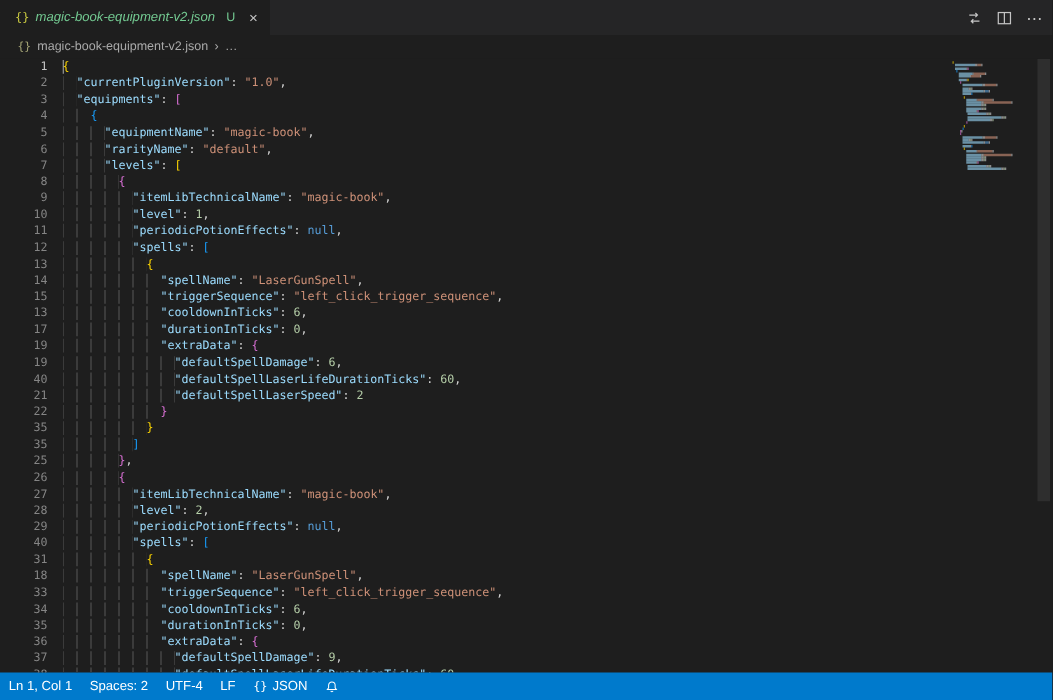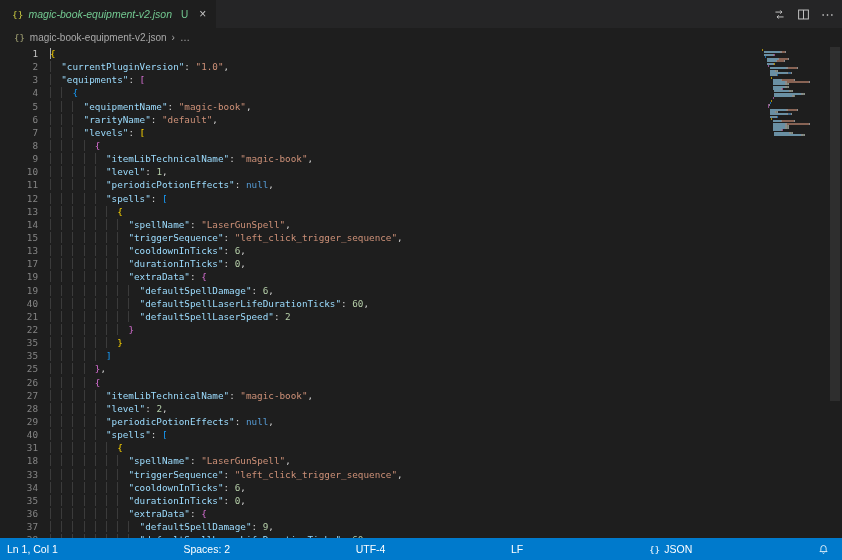--- a/index.html
+++ b/index.html
@@ -47,21 +47,21 @@
   .mini-row { height: 2.3px; font-size: 0; line-height: 0; white-space: nowrap; }
   .mini-seg { display: inline-block; height: 2px; background: currentColor; opacity: .6; vertical-align: top; }
   .mini-seg.tok-w { background: transparent; opacity: 0; }
 
   
   .scrollbar { position: absolute; top: 0; right: 0; width: 14px; height: 100%; }
   .scrollbar .thumb { position: absolute; top: 0; left: 2px; width: 10px; height: 72%; background: rgba(121,121,121,.18); }
 
   
   .status-bar { height: 22px; background: #007acc; color: #ffffff; display: flex; align-items: center;
-                justify-content: space-between; font-size: 10.5px; flex: none; padding-right: 6px; }
+                justify-content: flex-start; font-size: 10.5px; flex: none; padding-right: 6px; }
   .status-item { padding: 0 7px; display: flex; align-items: center; gap: 4px; cursor: pointer; height: 100%; }
   .status-lang-icon { font-family: "DejaVu Sans Mono", monospace; font-size: 9.5px; }
   .bell svg { display: block; }
 </style>
 </head>
 <body>
 
 <div class="window">
 
   <div class="tab-bar">

